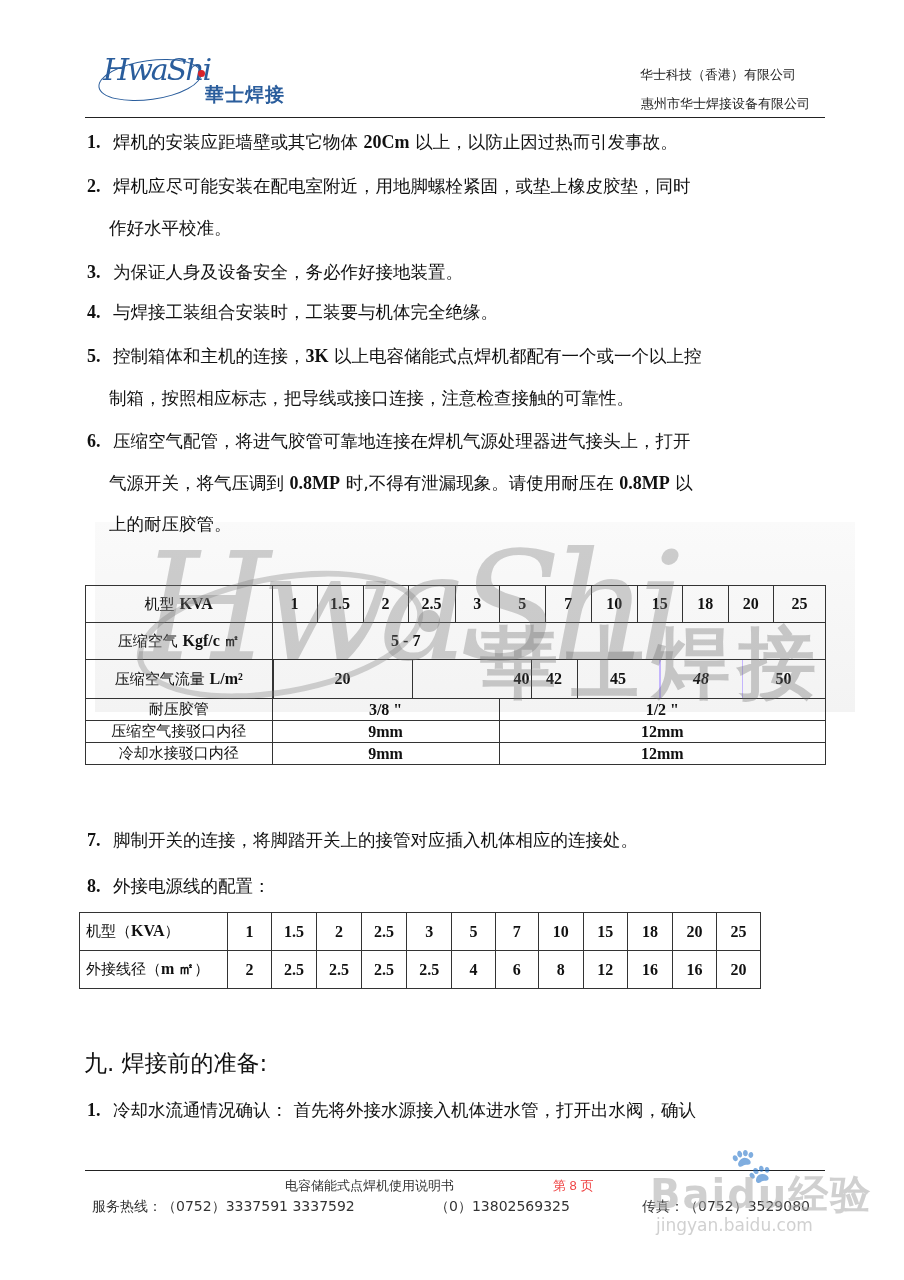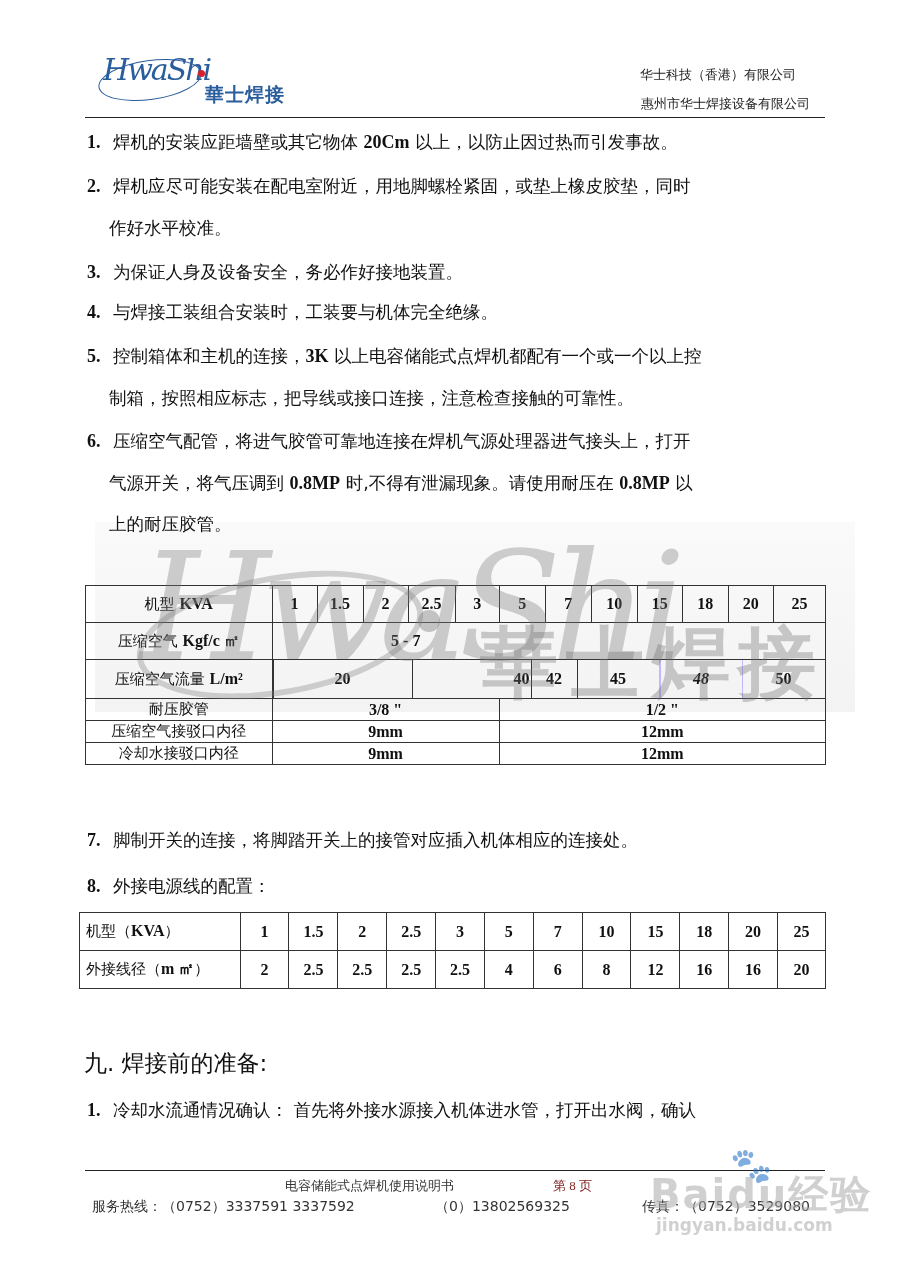--- a/index.html
+++ b/index.html
@@ -33,36 +33,36 @@
 
   
   table { position: absolute; border-collapse: collapse; font-family: "Liberation Serif", serif; font-weight: bold; font-size: 16px; }
   td { border: 1px solid #333; text-align: center; vertical-align: middle; padding: 0; }
   td.lbl { font-family: "DejaVu Sans", sans-serif; font-weight: normal; font-size: 15px; }
   td.lbl b { font-family: "Liberation Serif", serif; font-weight: bold; font-size: 16px; }
   #t1 { left: 85px; top: 585px; width: 741px; }
   #t1 tr { height: 37px; }
   #t1 tr.r-flow { height: 38px; }
   #t1 tr.r-low { height: 22px; }
-  #t2 { left: 79px; top: 912px; width: 747px; }
+  #t2 { left: 79px; top: 912px; width: 682px; }
   #t2 tr { height: 38px; }
   #t2 td.lbl { text-align: left; padding-left: 6px; }
 
   
   .section { position: absolute; left: 84px; top: 1048px; font-family: "DejaVu Sans", sans-serif; font-size: 23px; }
 
   
   .footer-rule { position: absolute; left: 85px; top: 1170px; width: 740px; height: 1px; background: #222; }
   .footer-title { position: absolute; left: 285px; top: 1177px; font-size: 13px; color: #333; font-family: "DejaVu Sans", sans-serif; }
-  .footer-page { position: absolute; left: 553px; top: 1177px; font-size: 13px; color: #7f1d1d; font-family: Liberation Serif, serif; }
+  .footer-page { position: absolute; left: 553px; top: 1177px; font-size: 13px; color: #ef4444; font-family: Liberation Sans, sans-serif; }
   .footer-line { position: absolute; top: 1198px; font-size: 14px; color: #333; font-family: "DejaVu Sans", sans-serif; white-space: nowrap; }
   .baidu { position: absolute; left: 650px; top: 1145px; width: 250px; height: 80px; color: rgba(170,170,170,0.55); font-family: "DejaVu Sans", sans-serif; }
   .baidu .paw { position: absolute; left: 80px; top: 0; font-size: 34px; }
   .baidu .brand { position: absolute; left: 0; top: 22px; font-size: 40px; font-weight: bold; letter-spacing: 2px; }
-  .baidu .url { position: absolute; left: 6px; top: 70px; font-size: 17px; font-weight: bold; }
+  .baidu .url { position: absolute; left: 6px; top: 70px; font-size: 17px; font-weight: normal; }
 </style>
 </head>
 <body>
 
 <div class="logo">
   <div class="logo-oval"></div>
   <div class="logo-script">HwaShi</div>
   <div class="logo-dot"></div>
   <div class="logo-cn">華士焊接</div>
 </div>

